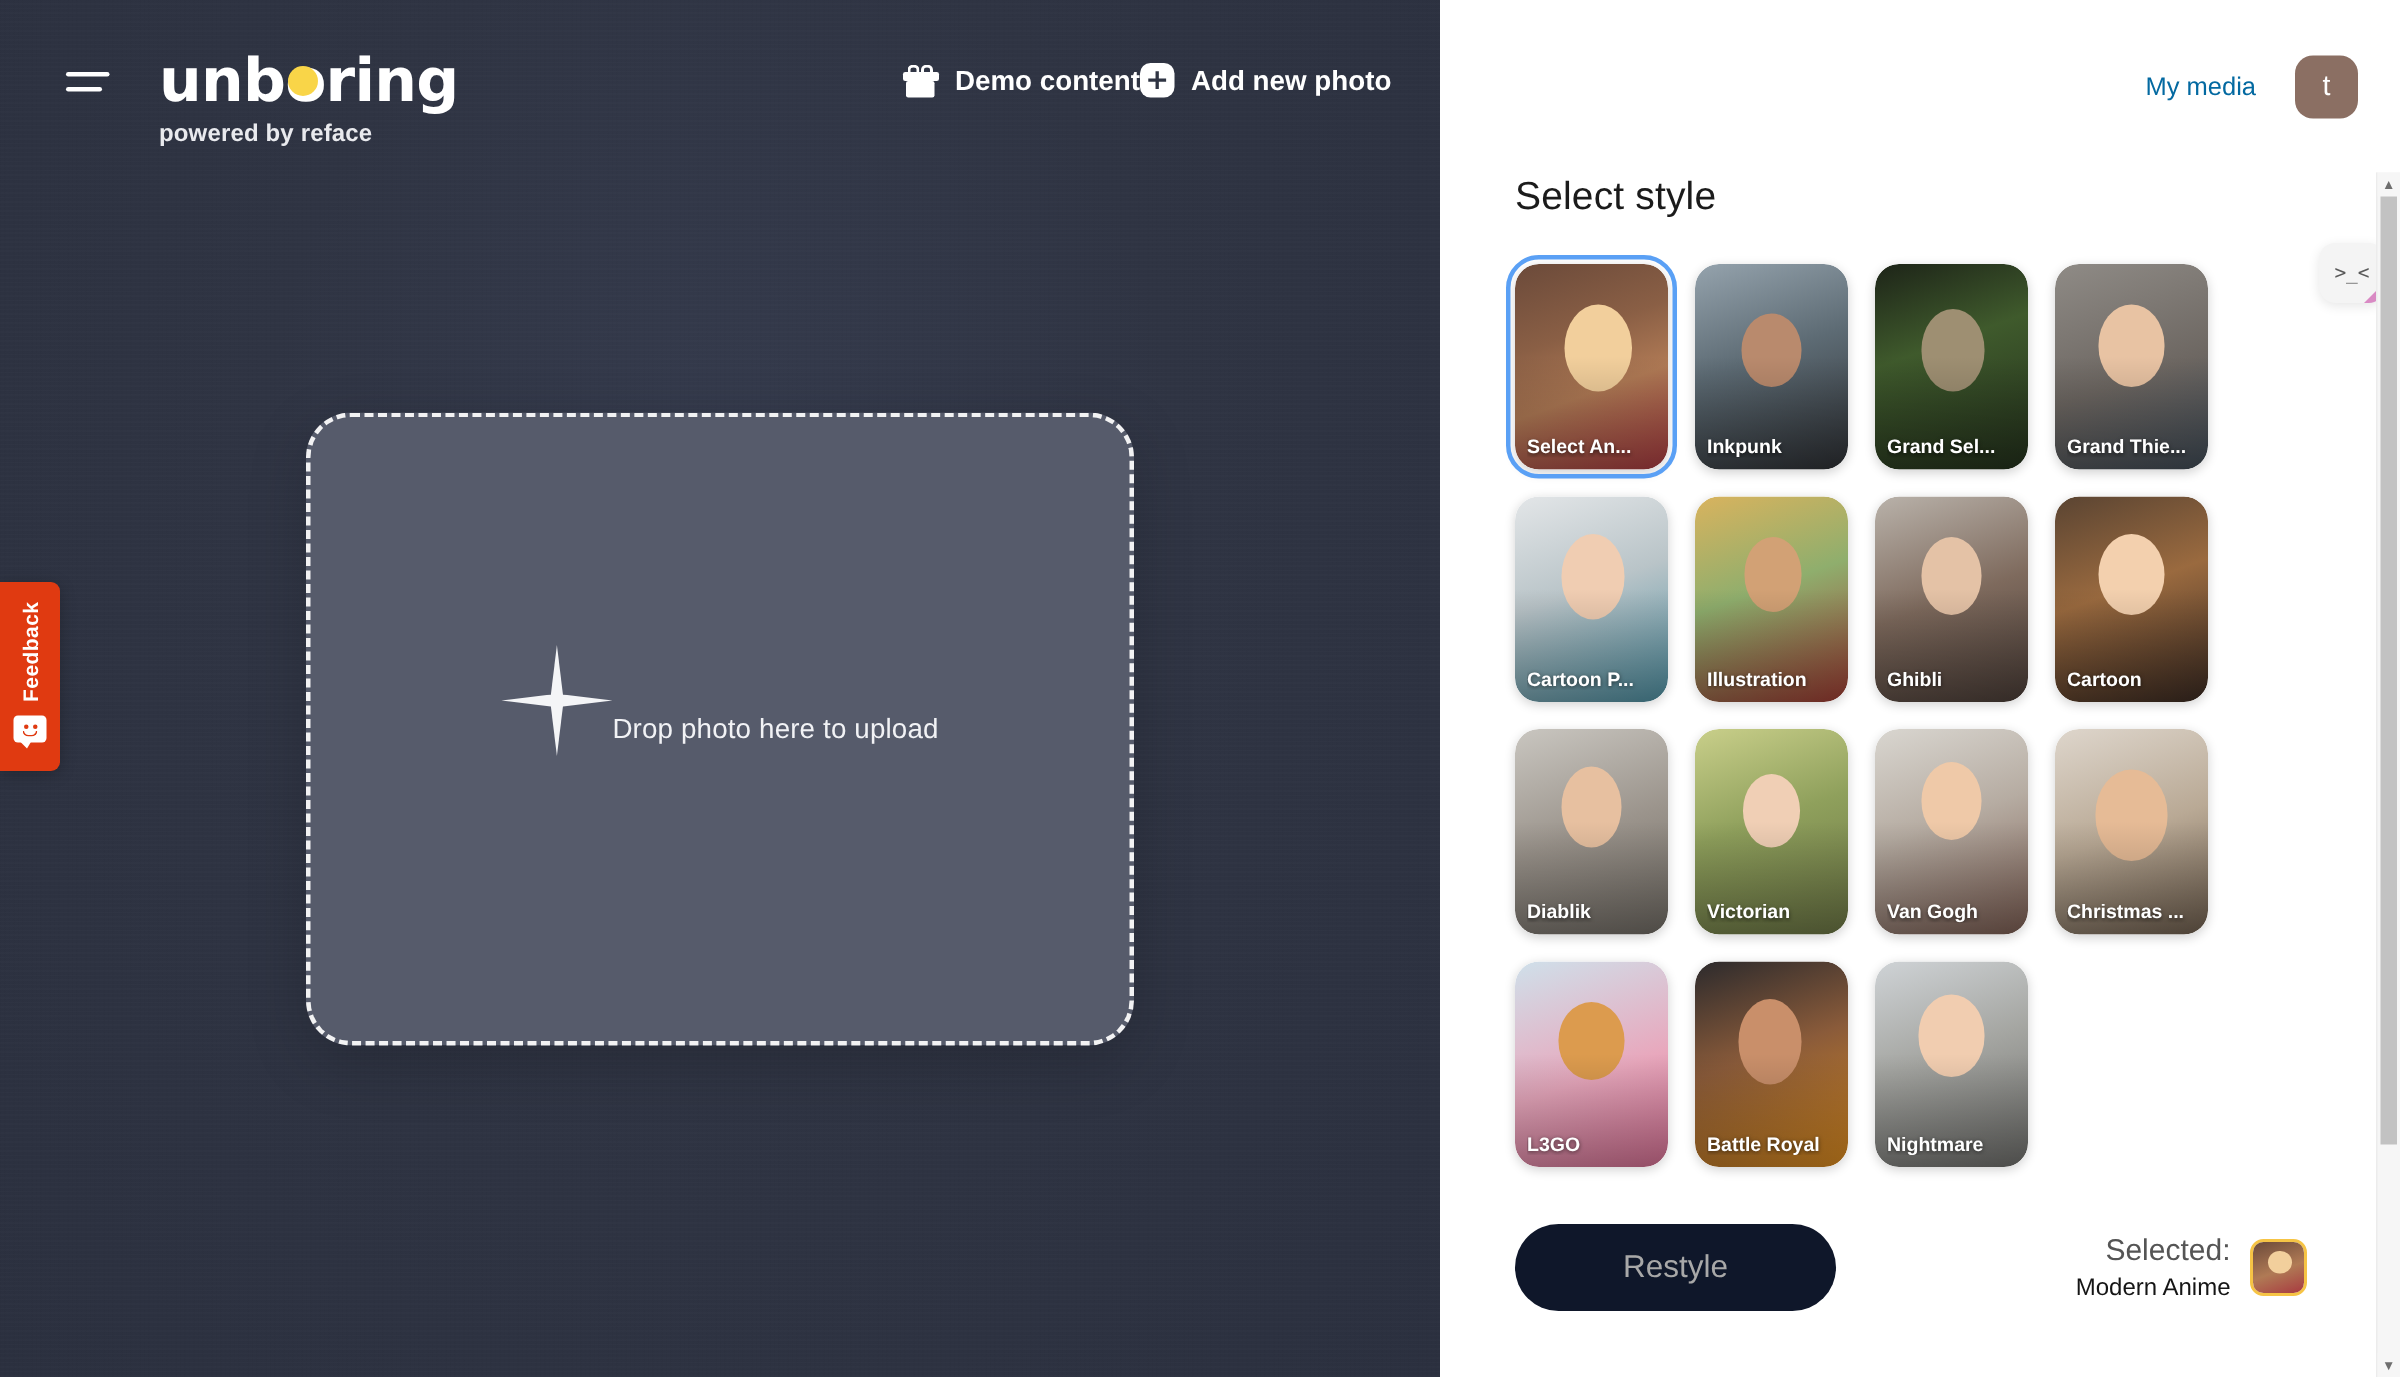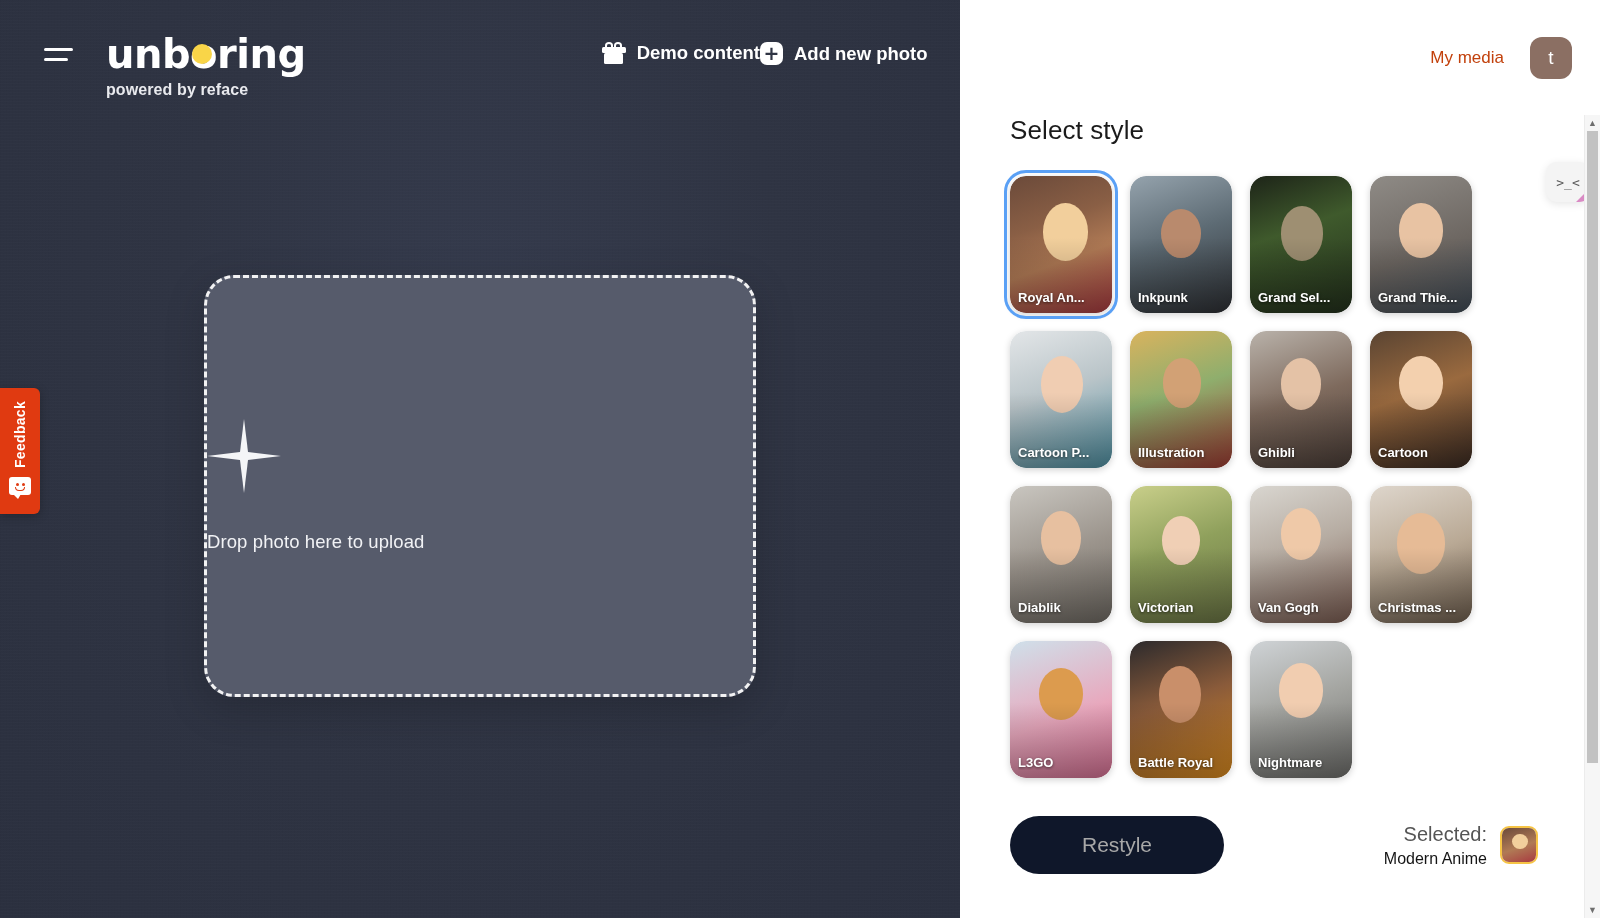--- a/index.html
+++ b/index.html
@@ -46,21 +46,21 @@
     font-size: 40px; font-weight: 800; color: #ffffff;
     letter-spacing: -0.5px; line-height: 1; position: relative;
     display: inline-block; font-family: "DejaVu Sans", sans-serif;
   }
   .brand-sub {
     margin-top: 7px; font-size: 16px; color: #e9eaee;
     font-weight: 600; letter-spacing: 0.1px;
   }
 
   .top-actions {
-    display: flex; align-items: flex-start; 
+    display: flex; align-items: center; 
     margin-left: 296px; margin-top: 8px;
   }
   .top-action {
     display: flex; align-items: center; gap: 11px;
     color:#ffffff; font-size: 18.5px; font-weight: 600; cursor: pointer;
     white-space: nowrap;
   }
   .gift-icon { width: 24px; height: 22px; position: relative; display:inline-block; }
   .gift-icon .lid { position:absolute; left:0; top:5px; width:24px; height:6px; background:#fff; border-radius:1.5px;}
   .gift-icon .box { position:absolute; left:2.5px; top:11px; width:19px; height:11px; background:#fff; border-radius:1.5px;}
@@ -72,21 +72,21 @@
     color:#2f3443; font-size:19px; font-weight:800; line-height:1;
     font-family:"DejaVu Sans", sans-serif;
   }
 
   .stage { position: relative; z-index: 2; height: 800px; display:flex; align-items:center; justify-content:center; margin-top:-32px;}
   .dropzone {
     width: 552px; height: 422px;
     border: 3px dashed rgba(255,255,255,0.92);
     border-radius: 30px;
     background: #565b6b;
-    display: flex; flex-direction: column; justify-content: center;
+    display: flex; flex-direction: row; align-items: center; justify-content: center;
     cursor: pointer;
     box-shadow: 0 12px 40px rgba(0,0,0,0.18);
   }
   .dz-plus { position: relative; width: 74px; height: 74px; margin-bottom: 38px; }
   .dz-plus::before, .dz-plus::after {
     content:""; position:absolute; background:#f4f5f7;
   }
   .dz-plus::before {
     left: 50%; top: 0; width: 9px; height: 74px; margin-left:-4.5px;
     clip-path: polygon(50% 0, 100% 50%, 50% 100%, 0 50%);
@@ -127,21 +127,21 @@
   
   .right-panel {
     position: relative;
     width: 640px; height: 918px; background:#ffffff; flex:0 0 640px;
     display:flex; flex-direction:column;
   }
   .right-top {
     height: 115px; display:flex; align-items:center; justify-content:flex-end;
     padding-right: 28px; gap: 26px;
   }
-  .my-media { font-size: 17px; color:#c2410c; cursor:pointer; }
+  .my-media { font-size: 17px; color:#0369a1; cursor:pointer; }
   .avatar {
     width: 42px; height: 42px; border-radius: 12px; background:#8B6F63;
     color:#fff; font-size:19px; display:flex; align-items:center; justify-content:center;
     cursor:pointer;
   }
 
   .panel-body { padding: 0 0 0 50px; position:relative; }
   .section-title { font-size: 26px; color:#1b1b1b; font-weight:400; margin-bottom: 30px; letter-spacing:.1px;}
 
   .style-grid {
@@ -310,21 +310,21 @@
       <div class="avatar">t</div>
     </div>
 
     <div class="panel-body">
       <div class="section-title">Select style</div>
 
       <div class="style-grid">
           <div class="style-card selected">
             <div class="thumb t-anime"></div>
             <div class="grain"></div>
-            <div class="name">Royal An...</div>
+            <div class="name">Select An...</div>
           </div>
           <div class="style-card">
             <div class="thumb t-inkpunk"></div>
             <div class="grain"></div>
             <div class="name">Inkpunk</div>
           </div>
           <div class="style-card">
             <div class="thumb t-gringe"></div>
             <div class="grain"></div>
             <div class="name">Grand Sel...</div>

